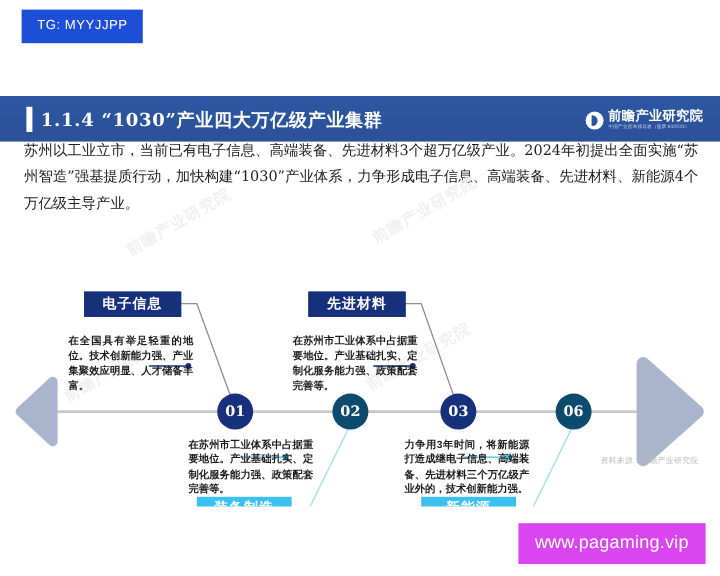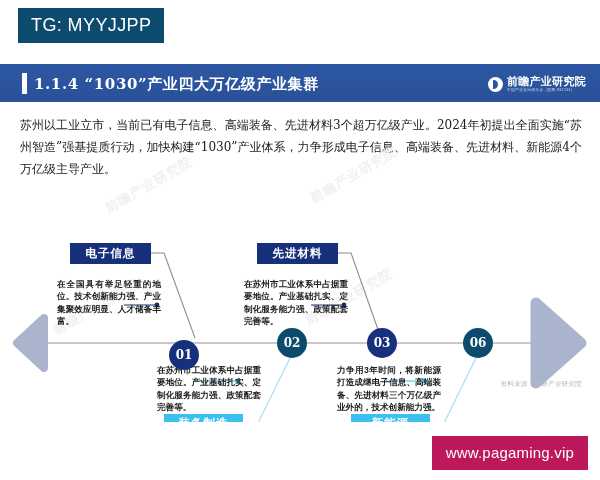--- a/index.html
+++ b/index.html
@@ -6,36 +6,36 @@
   body{
     width:600px;height:480px;overflow:hidden;
     background:#ffffff;
     font-family:"Liberation Sans","DejaVu Sans",sans-serif;
     position:relative;
   }
 
   
   .tg-badge{
     position:absolute;left:18px;top:8px;
-    background:#0c4a6e;color:#ffffff;
-    font-size:18px;line-height:1;
+    background:#1d4ed8;color:#ffffff;
+    font-size:11px;line-height:1;
     padding:8px 13px 9px 13px;
     letter-spacing:.4px;
     white-space:nowrap;
   }
 
   
   .slide{
     position:absolute;left:0;top:58px;width:600px;height:364px;
     background:#ffffff;overflow:hidden;
   }
 
   
   .header-bar{
-    position:absolute;left:0;top:6px;width:600px;height:38px;
+    position:absolute;left:0;top:22px;width:600px;height:38px;
     background:#2b55a0;
     background:linear-gradient(180deg,#2d57a3 0%,#2a5199 100%);
   }
   .header-tick{
     position:absolute;left:22px;top:9px;width:5px;height:21px;background:#ffffff;
   }
   .header-title{
     position:absolute;left:34px;top:10px;
     color:#ffffff;font-size:15px;line-height:20px;
     font-family:"DejaVu Serif","Liberation Serif",serif;
@@ -111,21 +111,21 @@
   
   .wm{
     position:absolute;color:#f0f0f0;font-size:13px;font-weight:700;
     transform:rotate(-30deg);white-space:nowrap;pointer-events:none;
     letter-spacing:1px;
   }
 
   
   .url-badge{
     position:absolute;right:12px;bottom:10px;
-    background:#be185d;color:#ffffff;
+    background:#d946ef;color:#ffffff;
     font-size:15px;line-height:1;padding:9px 14px 10px 14px;
     letter-spacing:.2px;white-space:nowrap;
   }
 </style>
 </head>
 <body>
 
 <div class="tg-badge">TG: MYYJJPP</div>
 
 <div class="slide">
@@ -180,21 +180,21 @@
     <div class="chip chip-dark" style="left:257px;top:65px;width:79px;">先进材料</div>
     <div class="chip chip-dark" style="left:70px;top:65px;width:79px;">电子信息</div>
     <div class="chip chip-light" style="left:164px;top:236px;width:79px;">装备制造</div>
     <div class="chip chip-light" style="left:351px;top:236px;width:79px;">新能源</div>
 
     <div class="desc" style="left:57px;top:100px;">在全国具有举足轻重的地位。技术创新能力强、产业集聚效应明显、人才储备丰富。</div>
     <div class="desc" style="left:244px;top:100px;">在苏州市工业体系中占据重要地位。产业基础扎实、定制化服务能力强、政策配套完善等。</div>
     <div class="desc" style="left:157px;top:186px;">在苏州市工业体系中占据重要地位。产业基础扎实、定制化服务能力强、政策配套完善等。</div>
     <div class="desc" style="left:337px;top:186px;">力争用3年时间，将新能源打造成继电子信息、高端装备、先进材料三个万亿级产业外的，技术创新能力强。</div>
 
-    <div class="node node-dark" style="left:169px;top:150px;margin-top:12px;">01</div>
+    <div class="node node-dark" style="left:181px;top:150px;">01</div>
     <div class="node node-light" style="left:277px;top:150px;">02</div>
     <div class="node node-dark" style="left:367px;top:150px;">03</div>
     <div class="node node-light" style="left:463px;top:150px;">06</div>
 
   </div>
 
   <div class="source">资料来源：前瞻产业研究院</div>
 
 </div>
 

